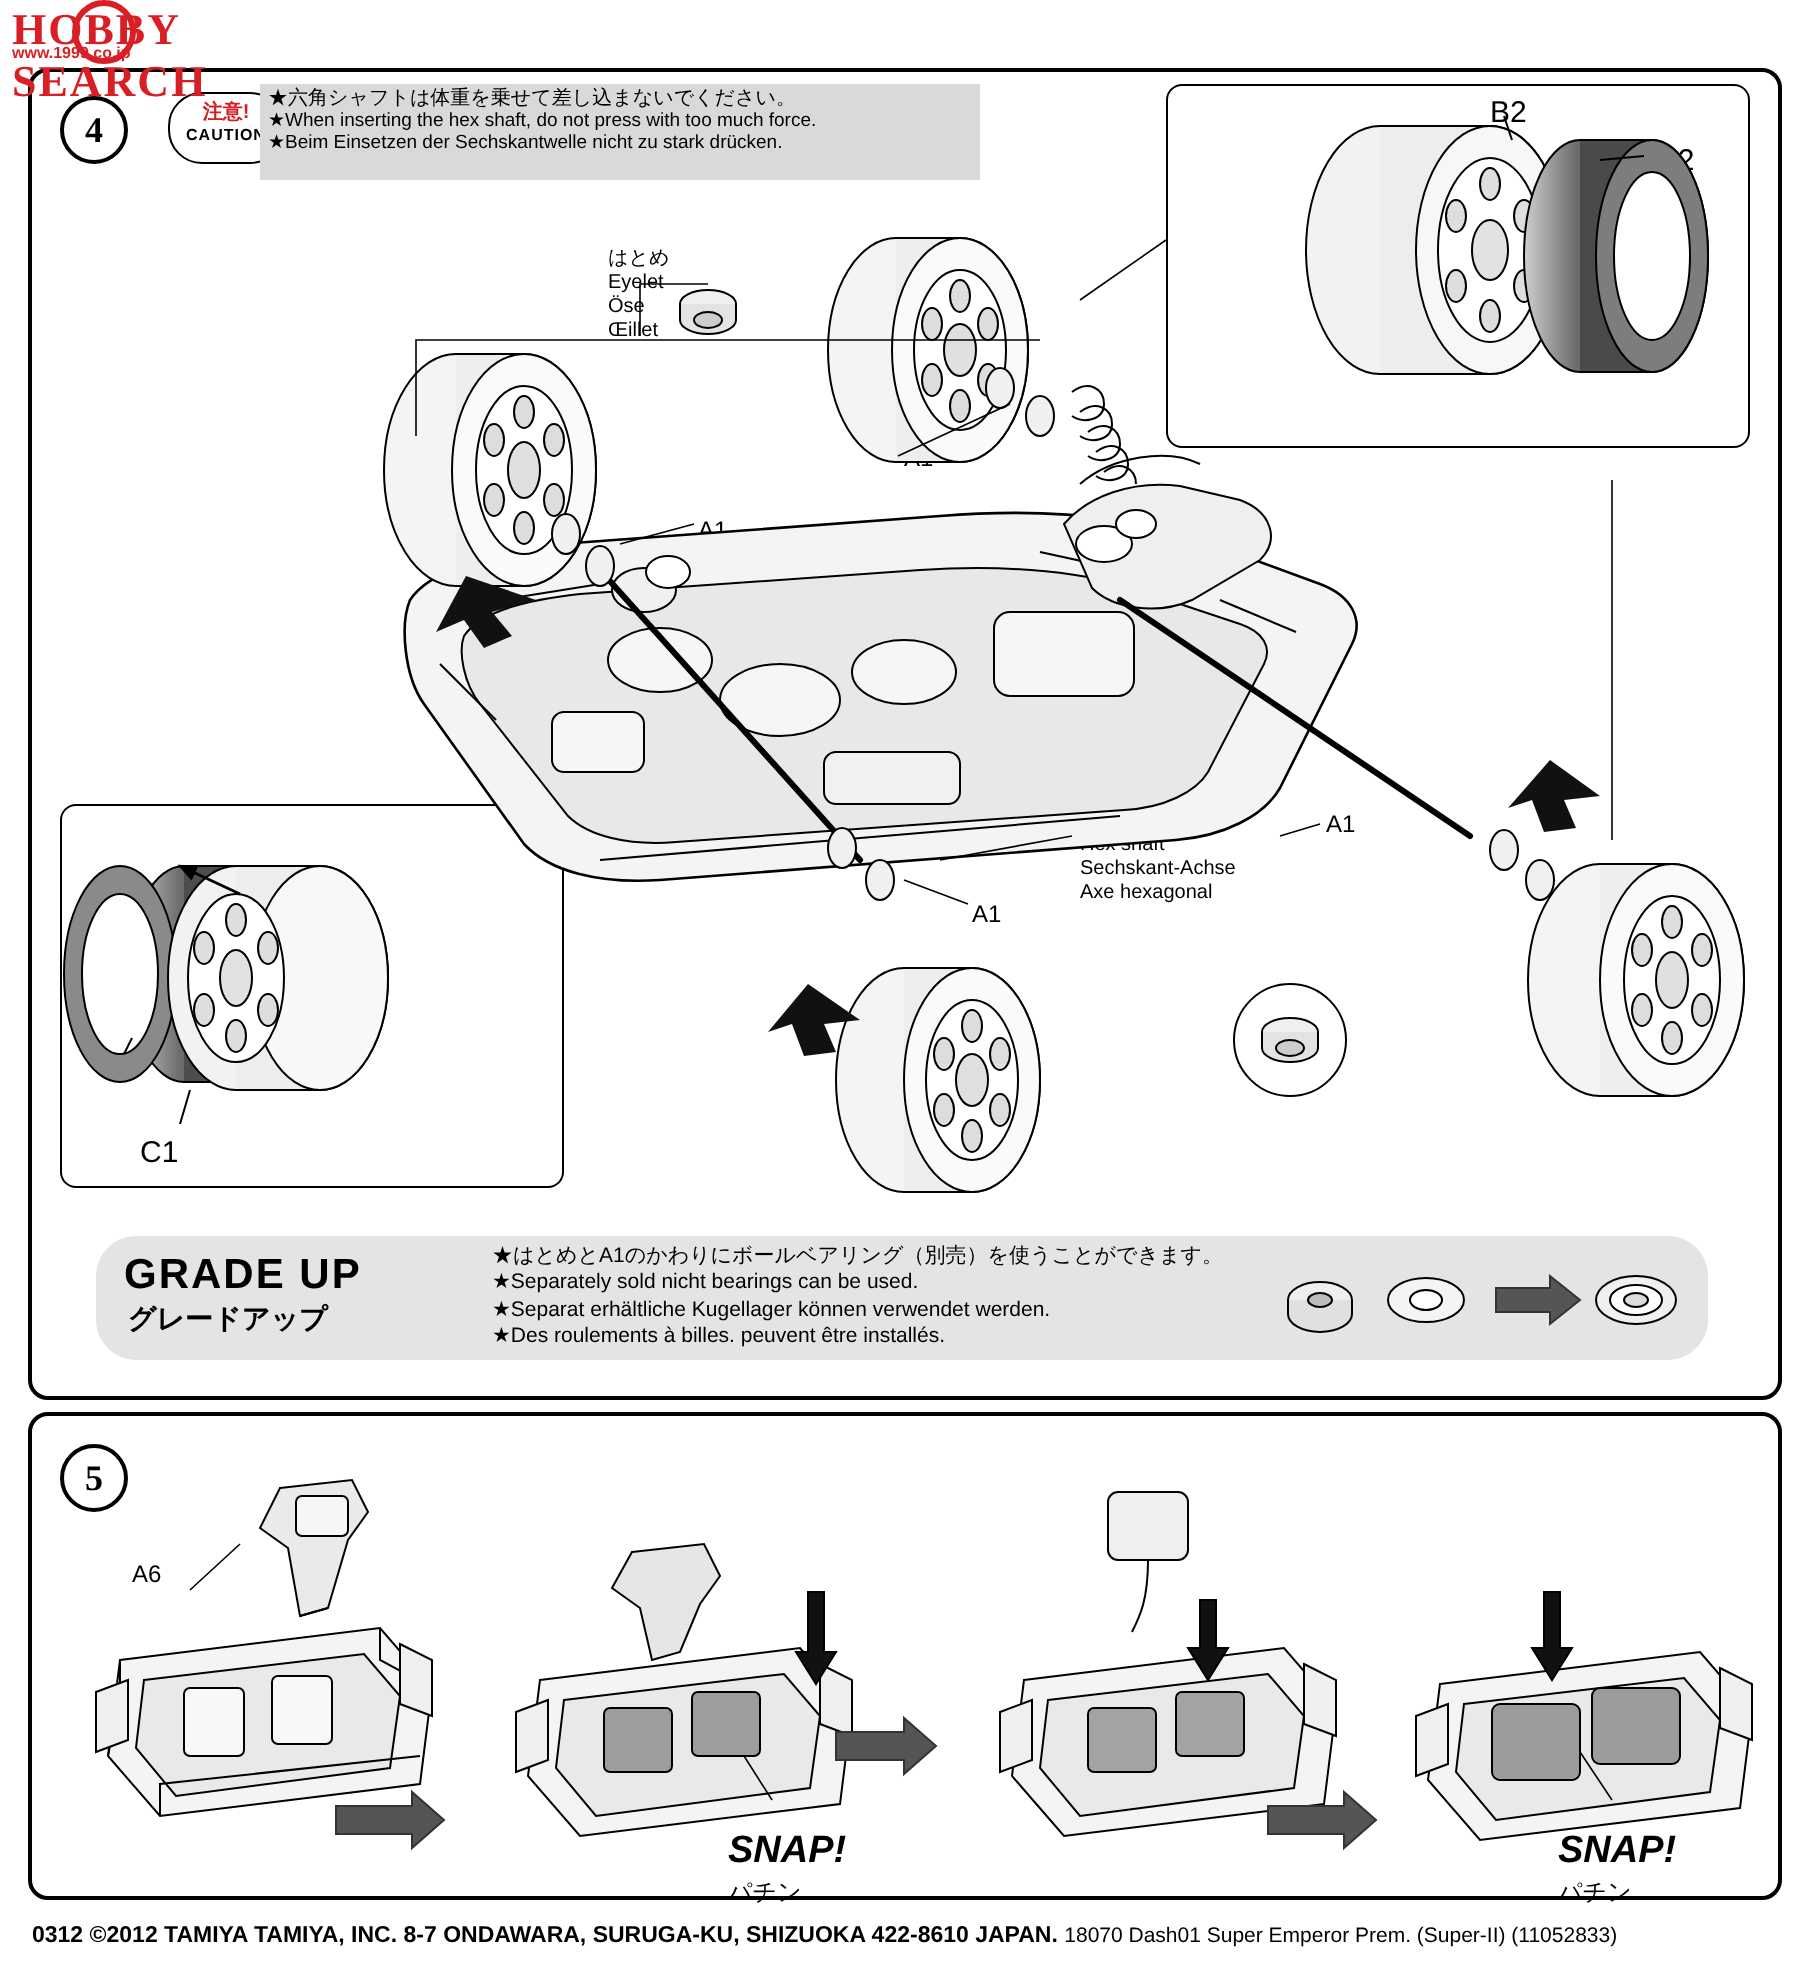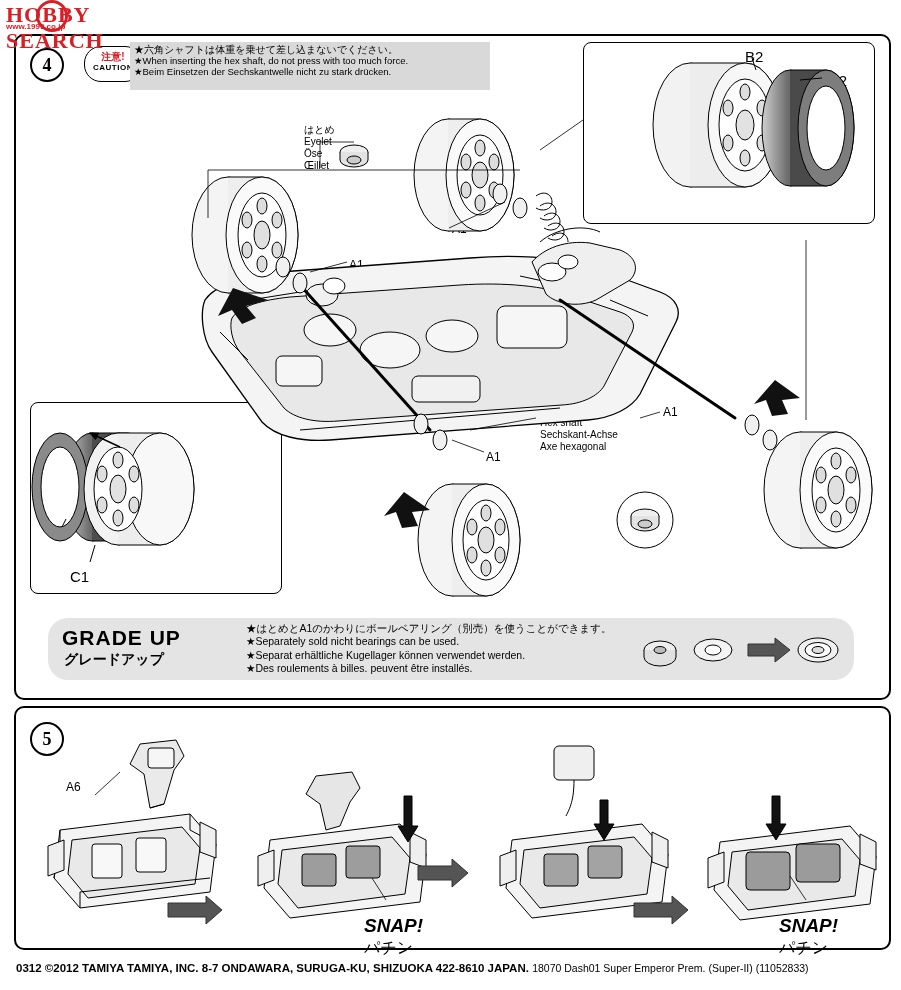--- a/index.html
+++ b/index.html
@@ -74,21 +74,21 @@
   .gradeup .title2{position:absolute;left:16px;top:33px;font-size:14px;font-weight:bold;}
   .gradeup .lines{position:absolute;left:198px;top:4px;}
   .gradeup .lines div{font-size:10.5px;line-height:13.4px;white-space:nowrap;}
 
   
   .footer{position:absolute;left:16px;top:962px;font-size:11.5px;font-weight:bold;white-space:nowrap;}
   .footer .light{font-weight:normal;font-size:10.5px;}
 
   svg{position:absolute;left:0;top:0;pointer-events:none;}
   .snap{position:absolute;font-size:19px;font-weight:bold;font-style:italic;}
-  .snapjp{position:absolute;font-size:16px;}
+  .snapjp{position:absolute;font-size:12px;}
 </style>
 </head>
 <body>
 
 <div class="wm">
   <span class="red">HOBBY SEARCH</span>
 </div>
 <div class="wm-circle"></div>
 <div class="wm-sub">www.1999.co.jp</div>
 

